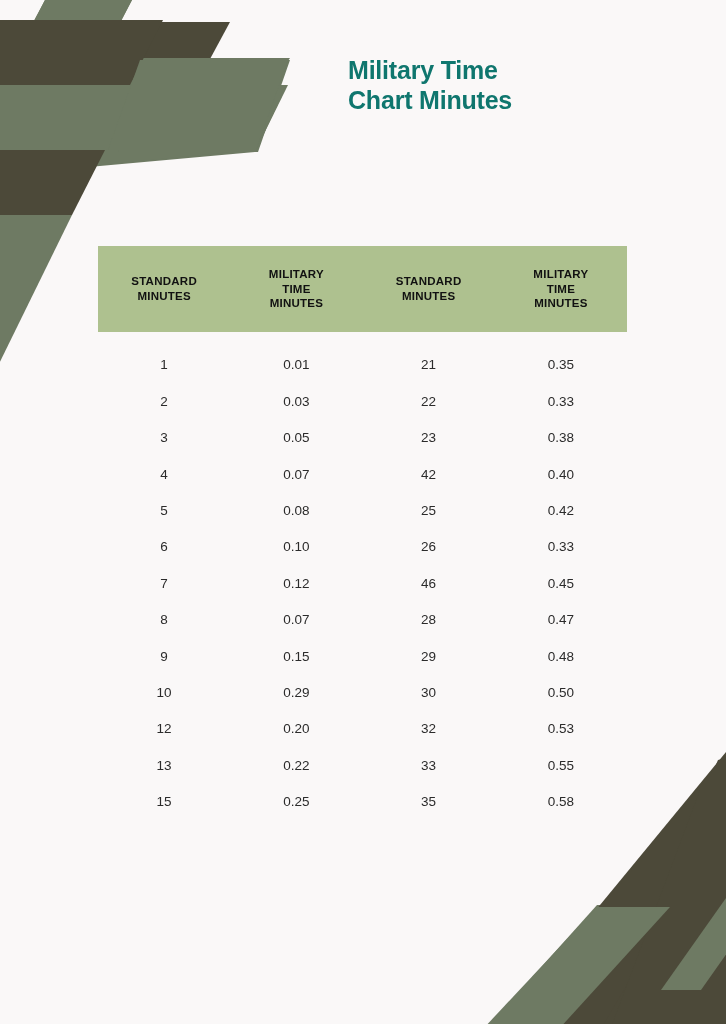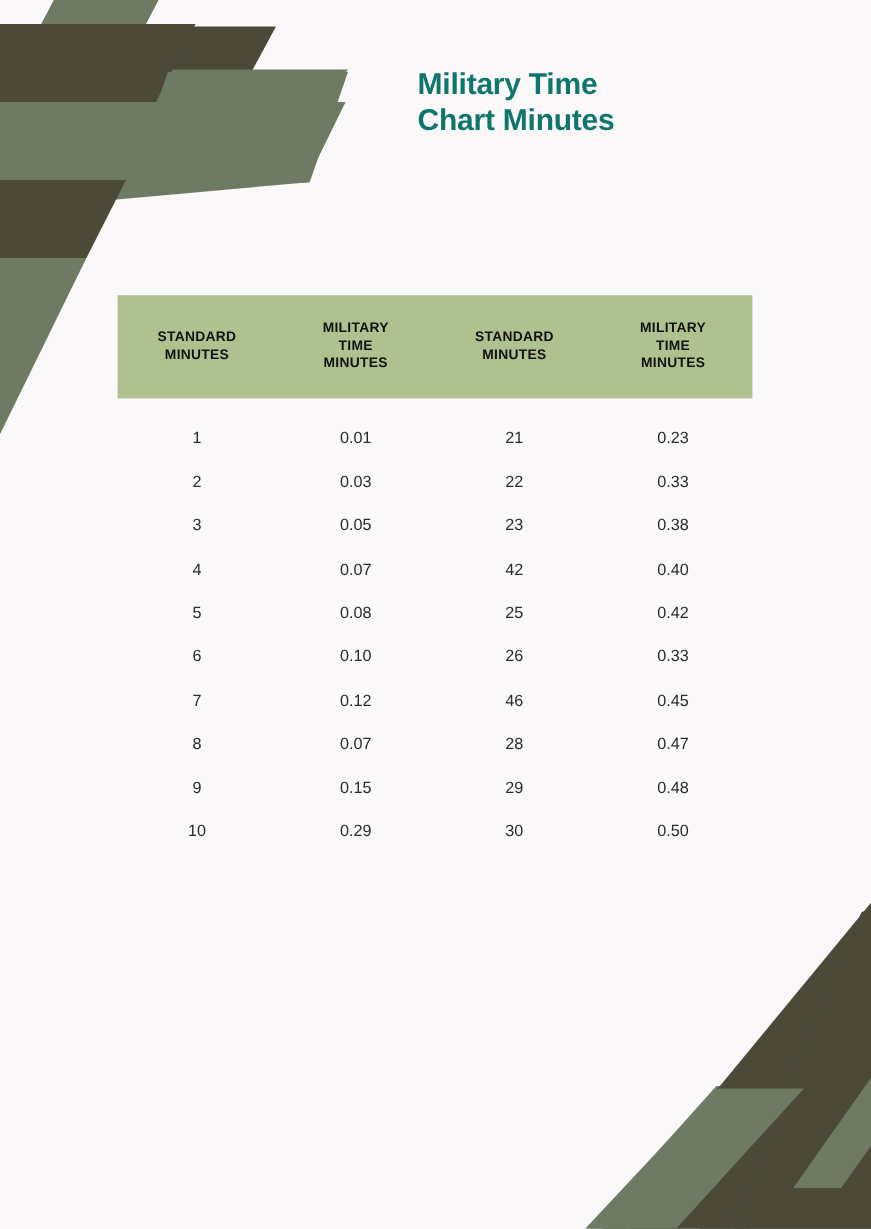--- a/index.html
+++ b/index.html
@@ -174,21 +174,21 @@
       <div class="hcell">MILITARY
 TIME
 MINUTES</div>
     </div>
 
     <div id="rows">
         <div class="row">
           <div class="cell">1</div>
           <div class="cell">0.01</div>
           <div class="cell">21</div>
-          <div class="cell">0.23</div>
+          <div class="cell">0.35</div>
         </div>
         <div class="row">
           <div class="cell">2</div>
           <div class="cell">0.03</div>
           <div class="cell">22</div>
           <div class="cell">0.33</div>
         </div>
         <div class="row">
           <div class="cell">3</div>
           <div class="cell">0.05</div>
@@ -230,17 +230,35 @@
           <div class="cell">0.15</div>
           <div class="cell">29</div>
           <div class="cell">0.48</div>
         </div>
         <div class="row">
           <div class="cell">10</div>
           <div class="cell">0.29</div>
           <div class="cell">30</div>
           <div class="cell">0.50</div>
         </div>
+        <div class="row">
+          <div class="cell">12</div>
+          <div class="cell">0.20</div>
+          <div class="cell">32</div>
+          <div class="cell">0.53</div>
+        </div>
+        <div class="row">
+          <div class="cell">13</div>
+          <div class="cell">0.22</div>
+          <div class="cell">33</div>
+          <div class="cell">0.55</div>
+        </div>
+        <div class="row">
+          <div class="cell">15</div>
+          <div class="cell">0.25</div>
+          <div class="cell">35</div>
+          <div class="cell">0.58</div>
+        </div>
       </div>
 
   </div>
 
 </div>
 
 </body></html>

